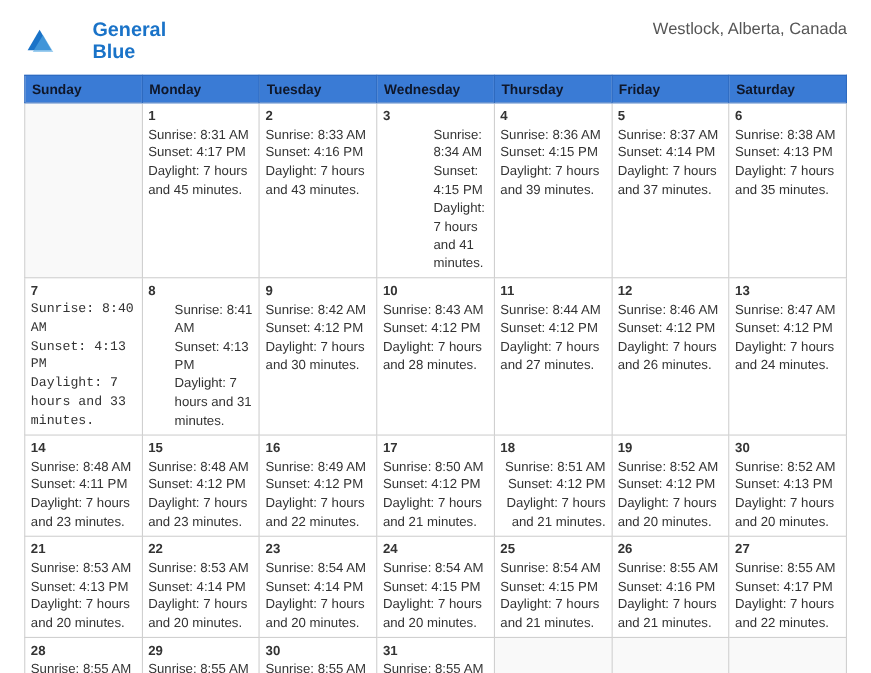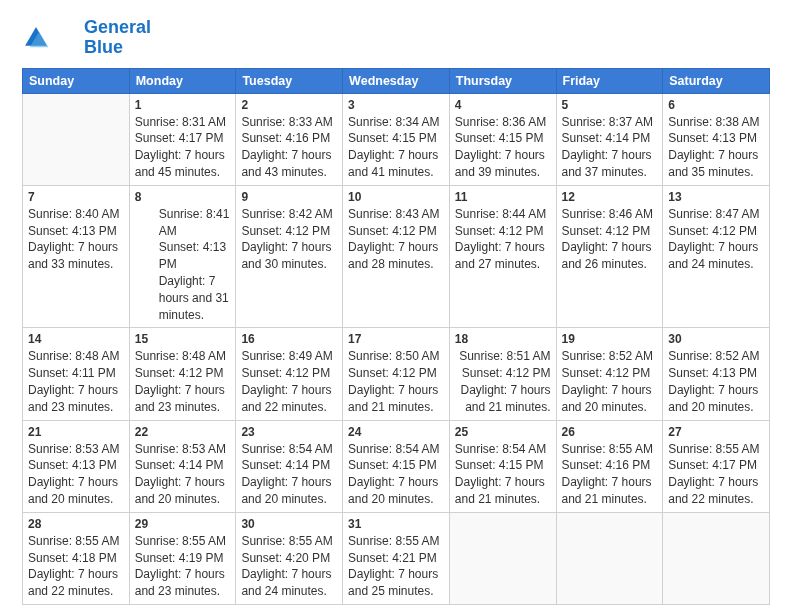--- a/index.html
+++ b/index.html
@@ -55,21 +55,21 @@
       font-size: 15px;
       color: #555;
     }
     .calendar-table {
       width: 100%;
       border-collapse: collapse;
       flex: 1;
     }
     .calendar-table thead tr th {
       background-color: #3a7bd5;
-      color: #ffffff;
+      color: #0f172a;
       font-size: 12.5px;
       font-weight: bold;
       padding: 5px 6px;
       text-align: left;
       border: 1px solid #2e6abf;
     }
     .calendar-table tbody tr td {
       border: 1px solid #d0d0d0;
       vertical-align: top;
       padding: 4px 5px;
@@ -103,20 +103,21 @@
       <svg class="logo-icon" viewBox="0 0 36 36">
         <polygon points="18,4 32,28 4,28" fill="#1a73c8"></polygon>
         <polygon points="22,10 34,30 10,30" fill="#5aace4" opacity="0.6"></polygon>
       </svg>
       <div class="logo-text">
         <div><span>General</span></div>
         <div><span>Blue</span></div>
       </div>
     </div>
     <div class="title-section">
+      <div class="subtitle">Westlock, Alberta, Canada</div>
     </div>
   </div>
 
   <table class="calendar-table">
     <thead>
       <tr>
       <th>Sunday</th>
           <th>Monday</th>
           <th>Tuesday</th>
           <th>Wednesday</th>
@@ -135,21 +136,21 @@
 Daylight: 7 hours and 45 minutes.</div>
           </td>
           <td>
             <div class="cell-date">2</div>
             <div class="cell-info" style="white-space: pre-line;">Sunrise: 8:33 AM
 Sunset: 4:16 PM
 Daylight: 7 hours and 43 minutes.</div>
           </td>
           <td>
             <div class="cell-date">3</div>
-            <div class="cell-info" style="white-space: pre-line;">Sunrise: 8:34 AM
+            <div class="cell-info" style="white-space: pre-line; margin-left: 46px;">Sunrise: 8:34 AM
 Sunset: 4:15 PM
 Daylight: 7 hours and 41 minutes.</div>
           </td>
           <td>
             <div class="cell-date">4</div>
             <div class="cell-info" style="white-space: pre-line;">Sunrise: 8:36 AM
 Sunset: 4:15 PM
 Daylight: 7 hours and 39 minutes.</div>
           </td>
           <td>
@@ -161,21 +162,21 @@
           <td>
             <div class="cell-date">6</div>
             <div class="cell-info" style="white-space: pre-line;">Sunrise: 8:38 AM
 Sunset: 4:13 PM
 Daylight: 7 hours and 35 minutes.</div>
           </td>
         </tr>
         <tr>
           <td>
             <div class="cell-date">7</div>
-            <div class="cell-info" style="white-space: pre-line;">Sunrise: 8:40 AM
+            <div class="cell-info" style="white-space: pre-line; font-family: Liberation Mono, monospace;">Sunrise: 8:40 AM
 Sunset: 4:13 PM
 Daylight: 7 hours and 33 minutes.</div>
           </td>
           <td>
             <div class="cell-date">8</div>
             <div class="cell-info" style="white-space: pre-line; margin-left: 24px;">Sunrise: 8:41 AM
 Sunset: 4:13 PM
 Daylight: 7 hours and 31 minutes.</div>
           </td>
           <td>

